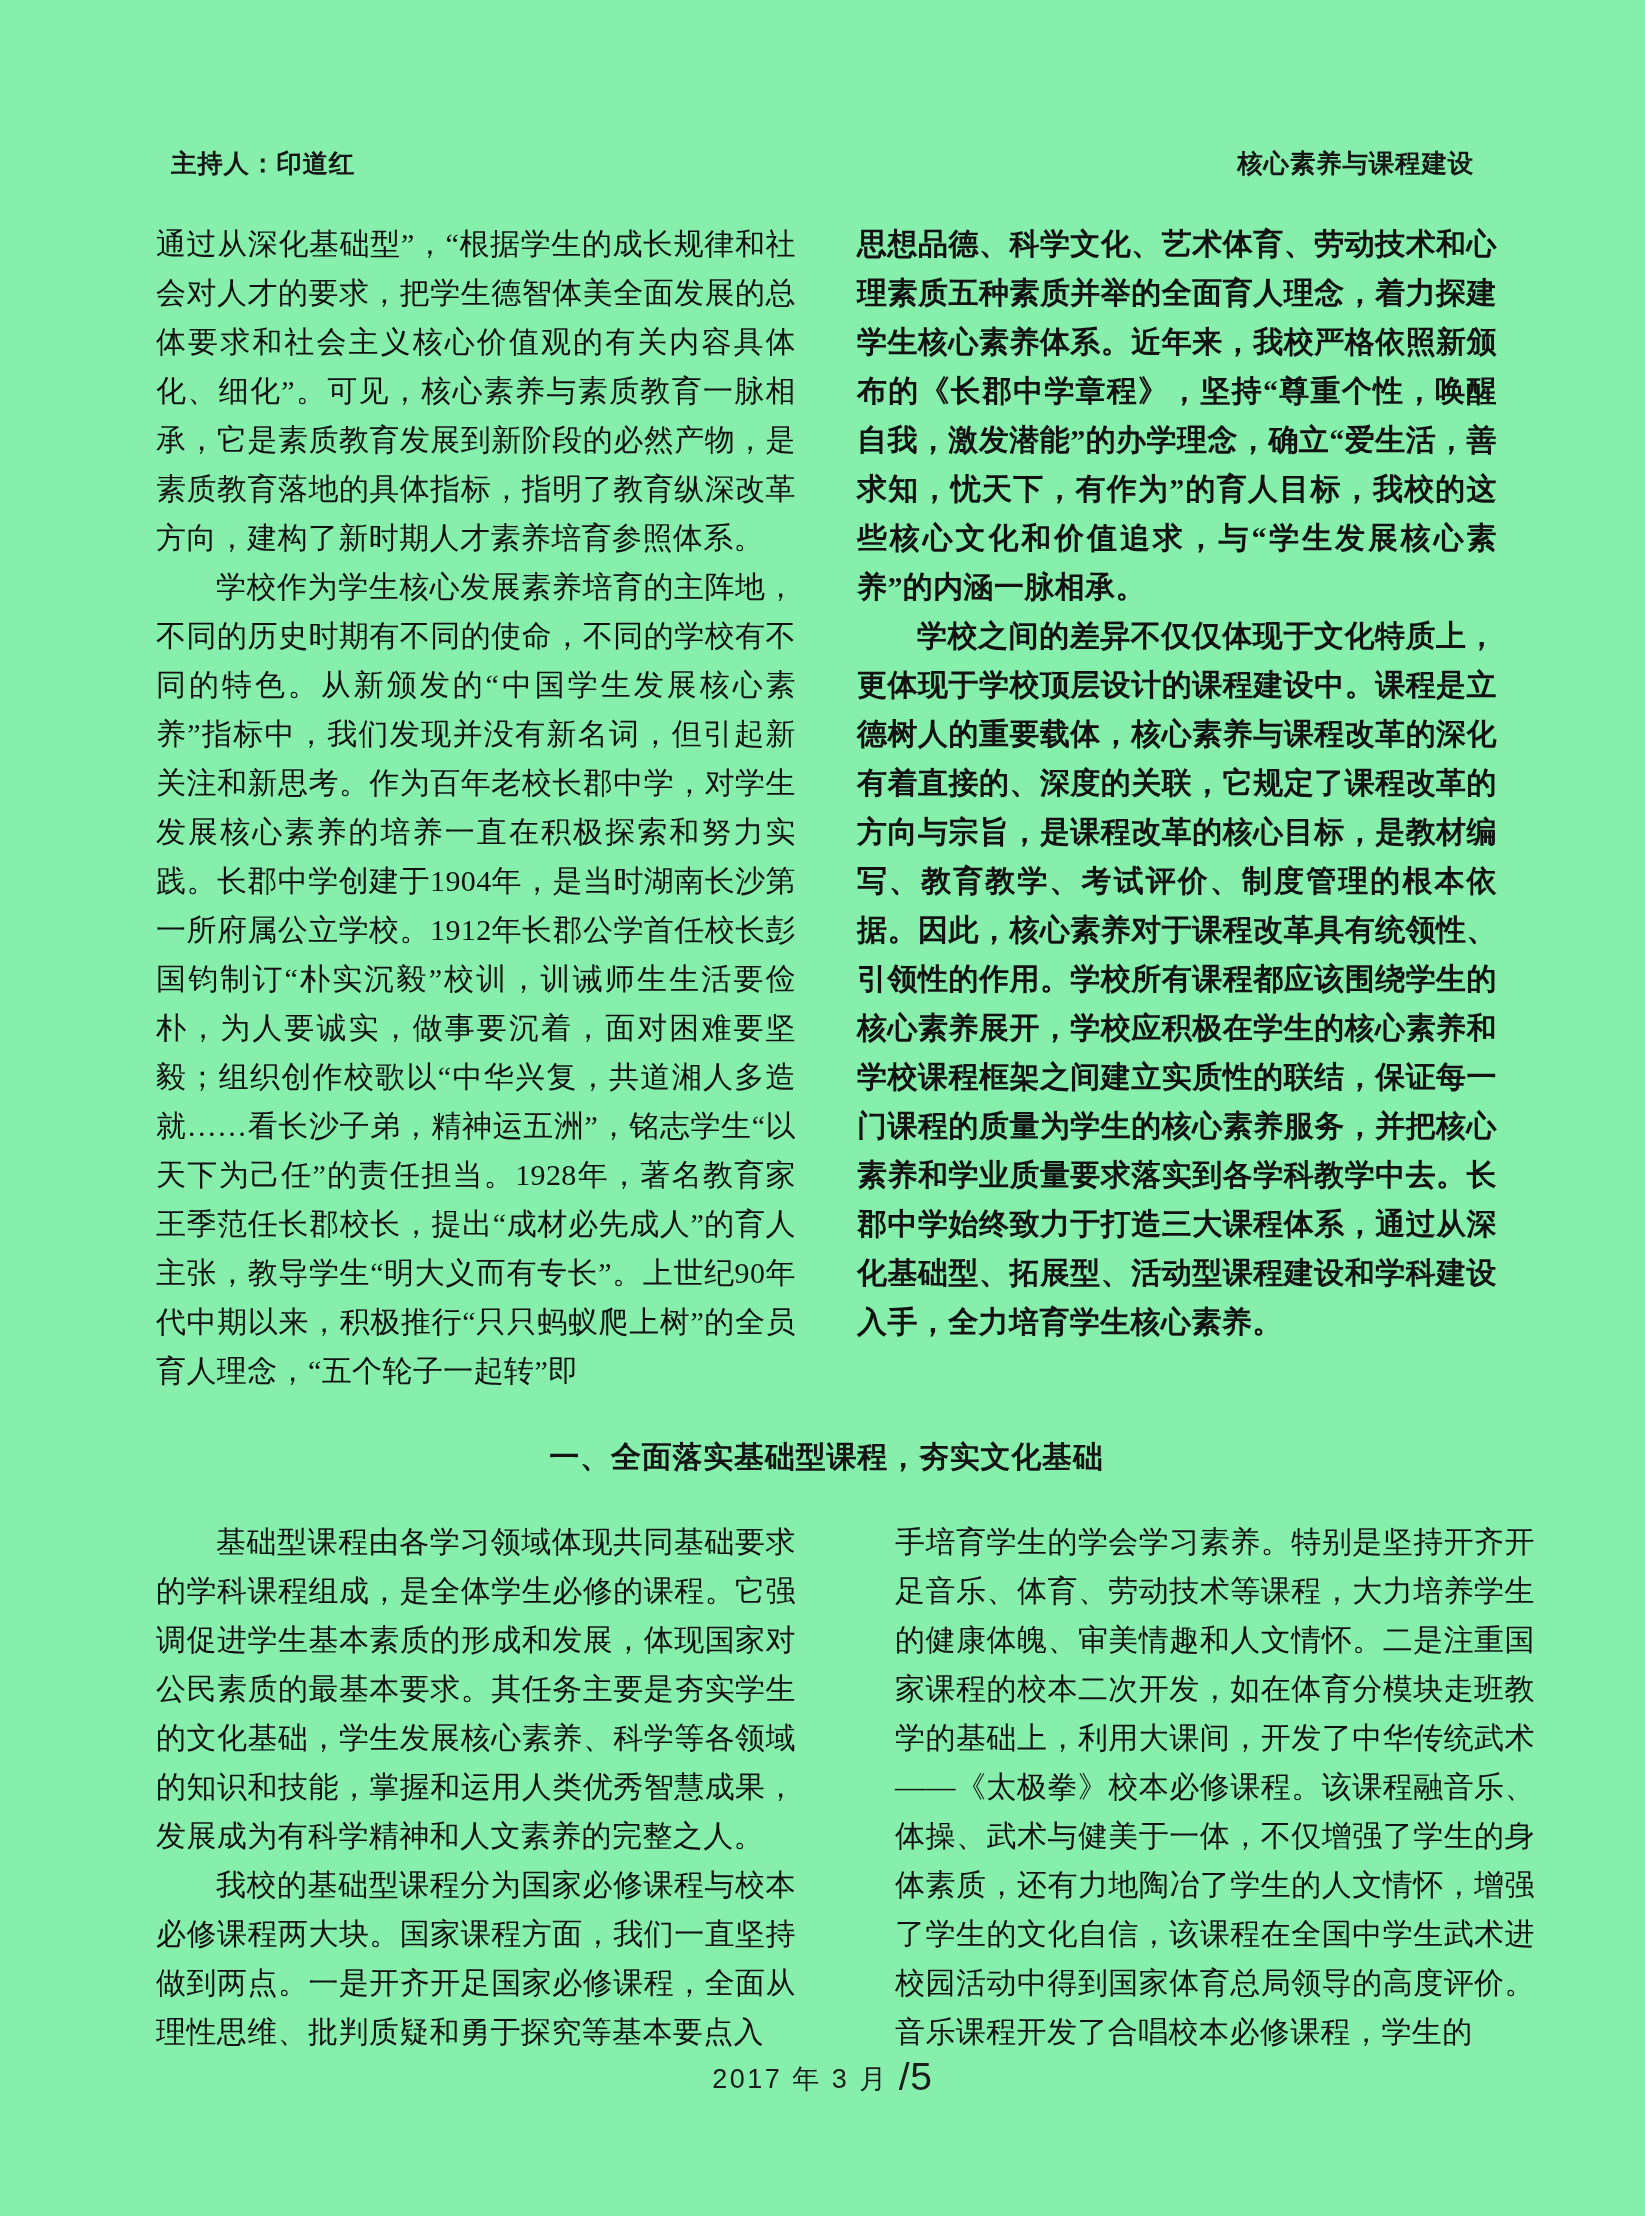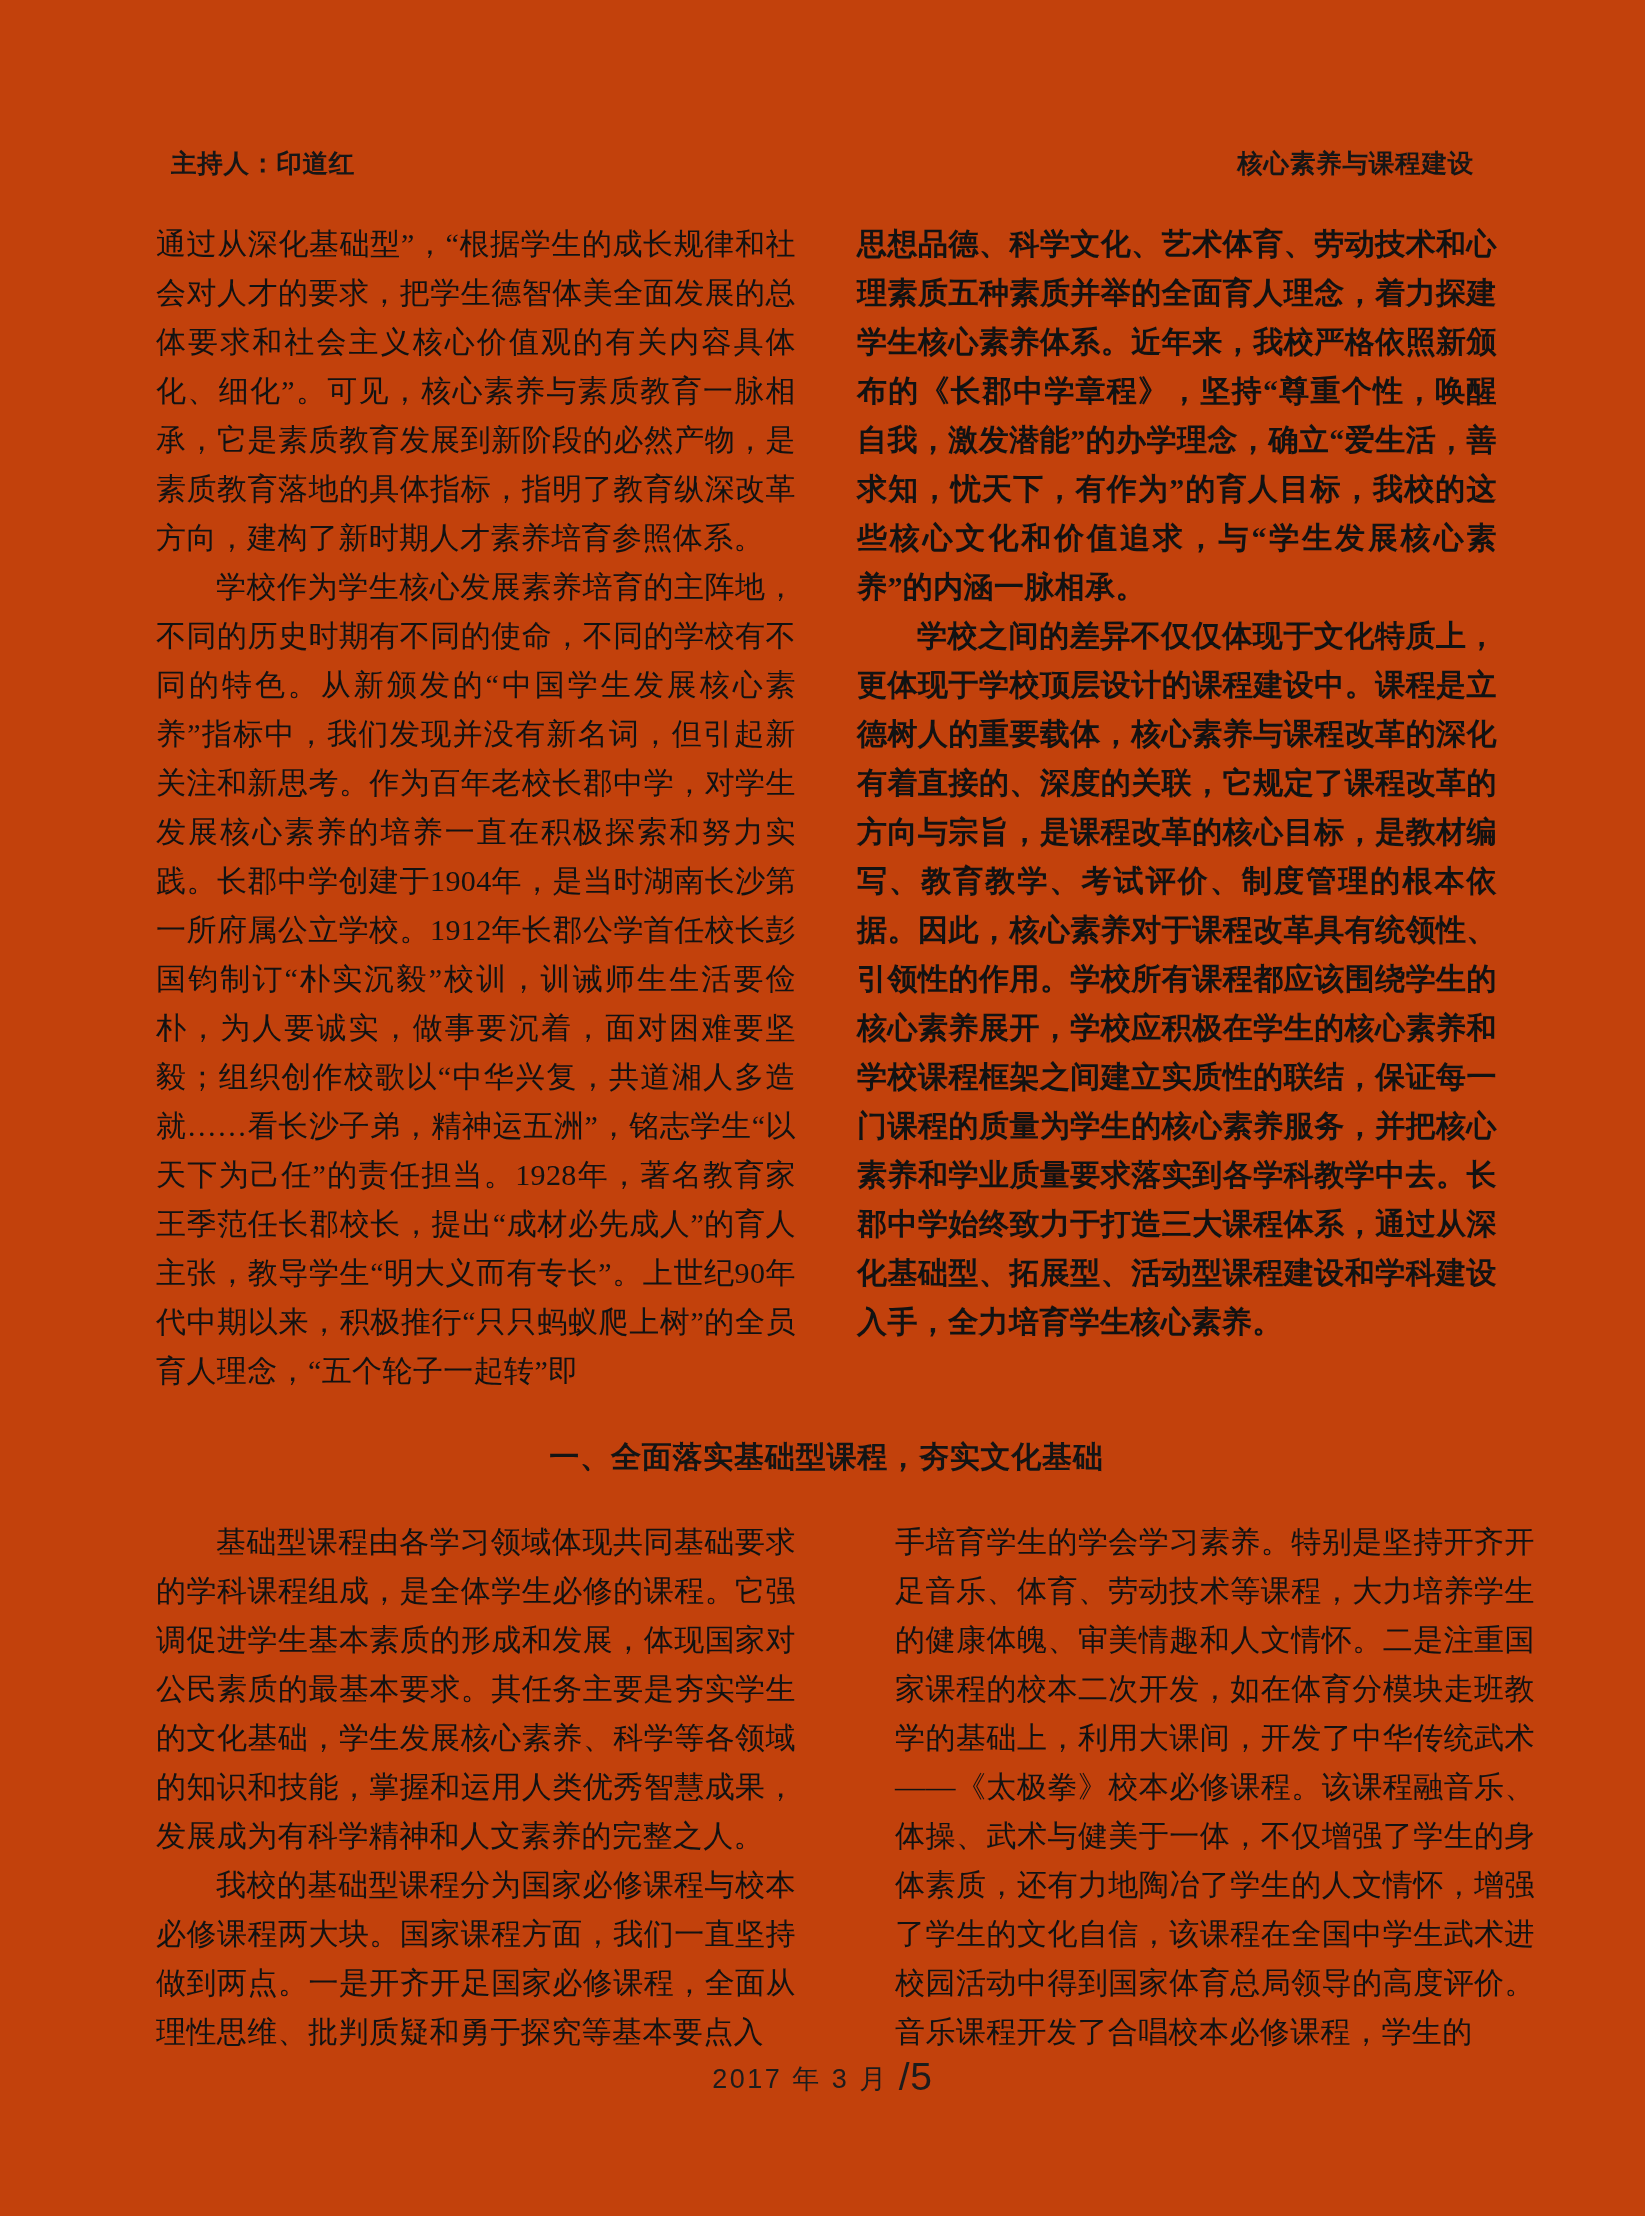--- a/index.html
+++ b/index.html
@@ -1,19 +1,19 @@
 <!DOCTYPE html>
 <html style="font-size:13px"><head>
 <meta charset="utf-8">
 <style>
   html,body{margin:0;padding:0;background:#ffffff;}
   .page{
     position:relative;
     width:1645px;height:2216px;
-    background:#c2410c;
+    background:#86efac;
     color:#111111;
     font-family:"Liberation Serif","DejaVu Serif",serif;
     overflow:hidden;
   }
   .hdr-left,.hdr-right{
     position:absolute;top:148px;
     font-family:"Liberation Sans","DejaVu Sans",sans-serif;
     font-weight:bold;font-size:25.5px;line-height:30px;
     color:#161616;letter-spacing:0.8px;white-space:nowrap;
   }

